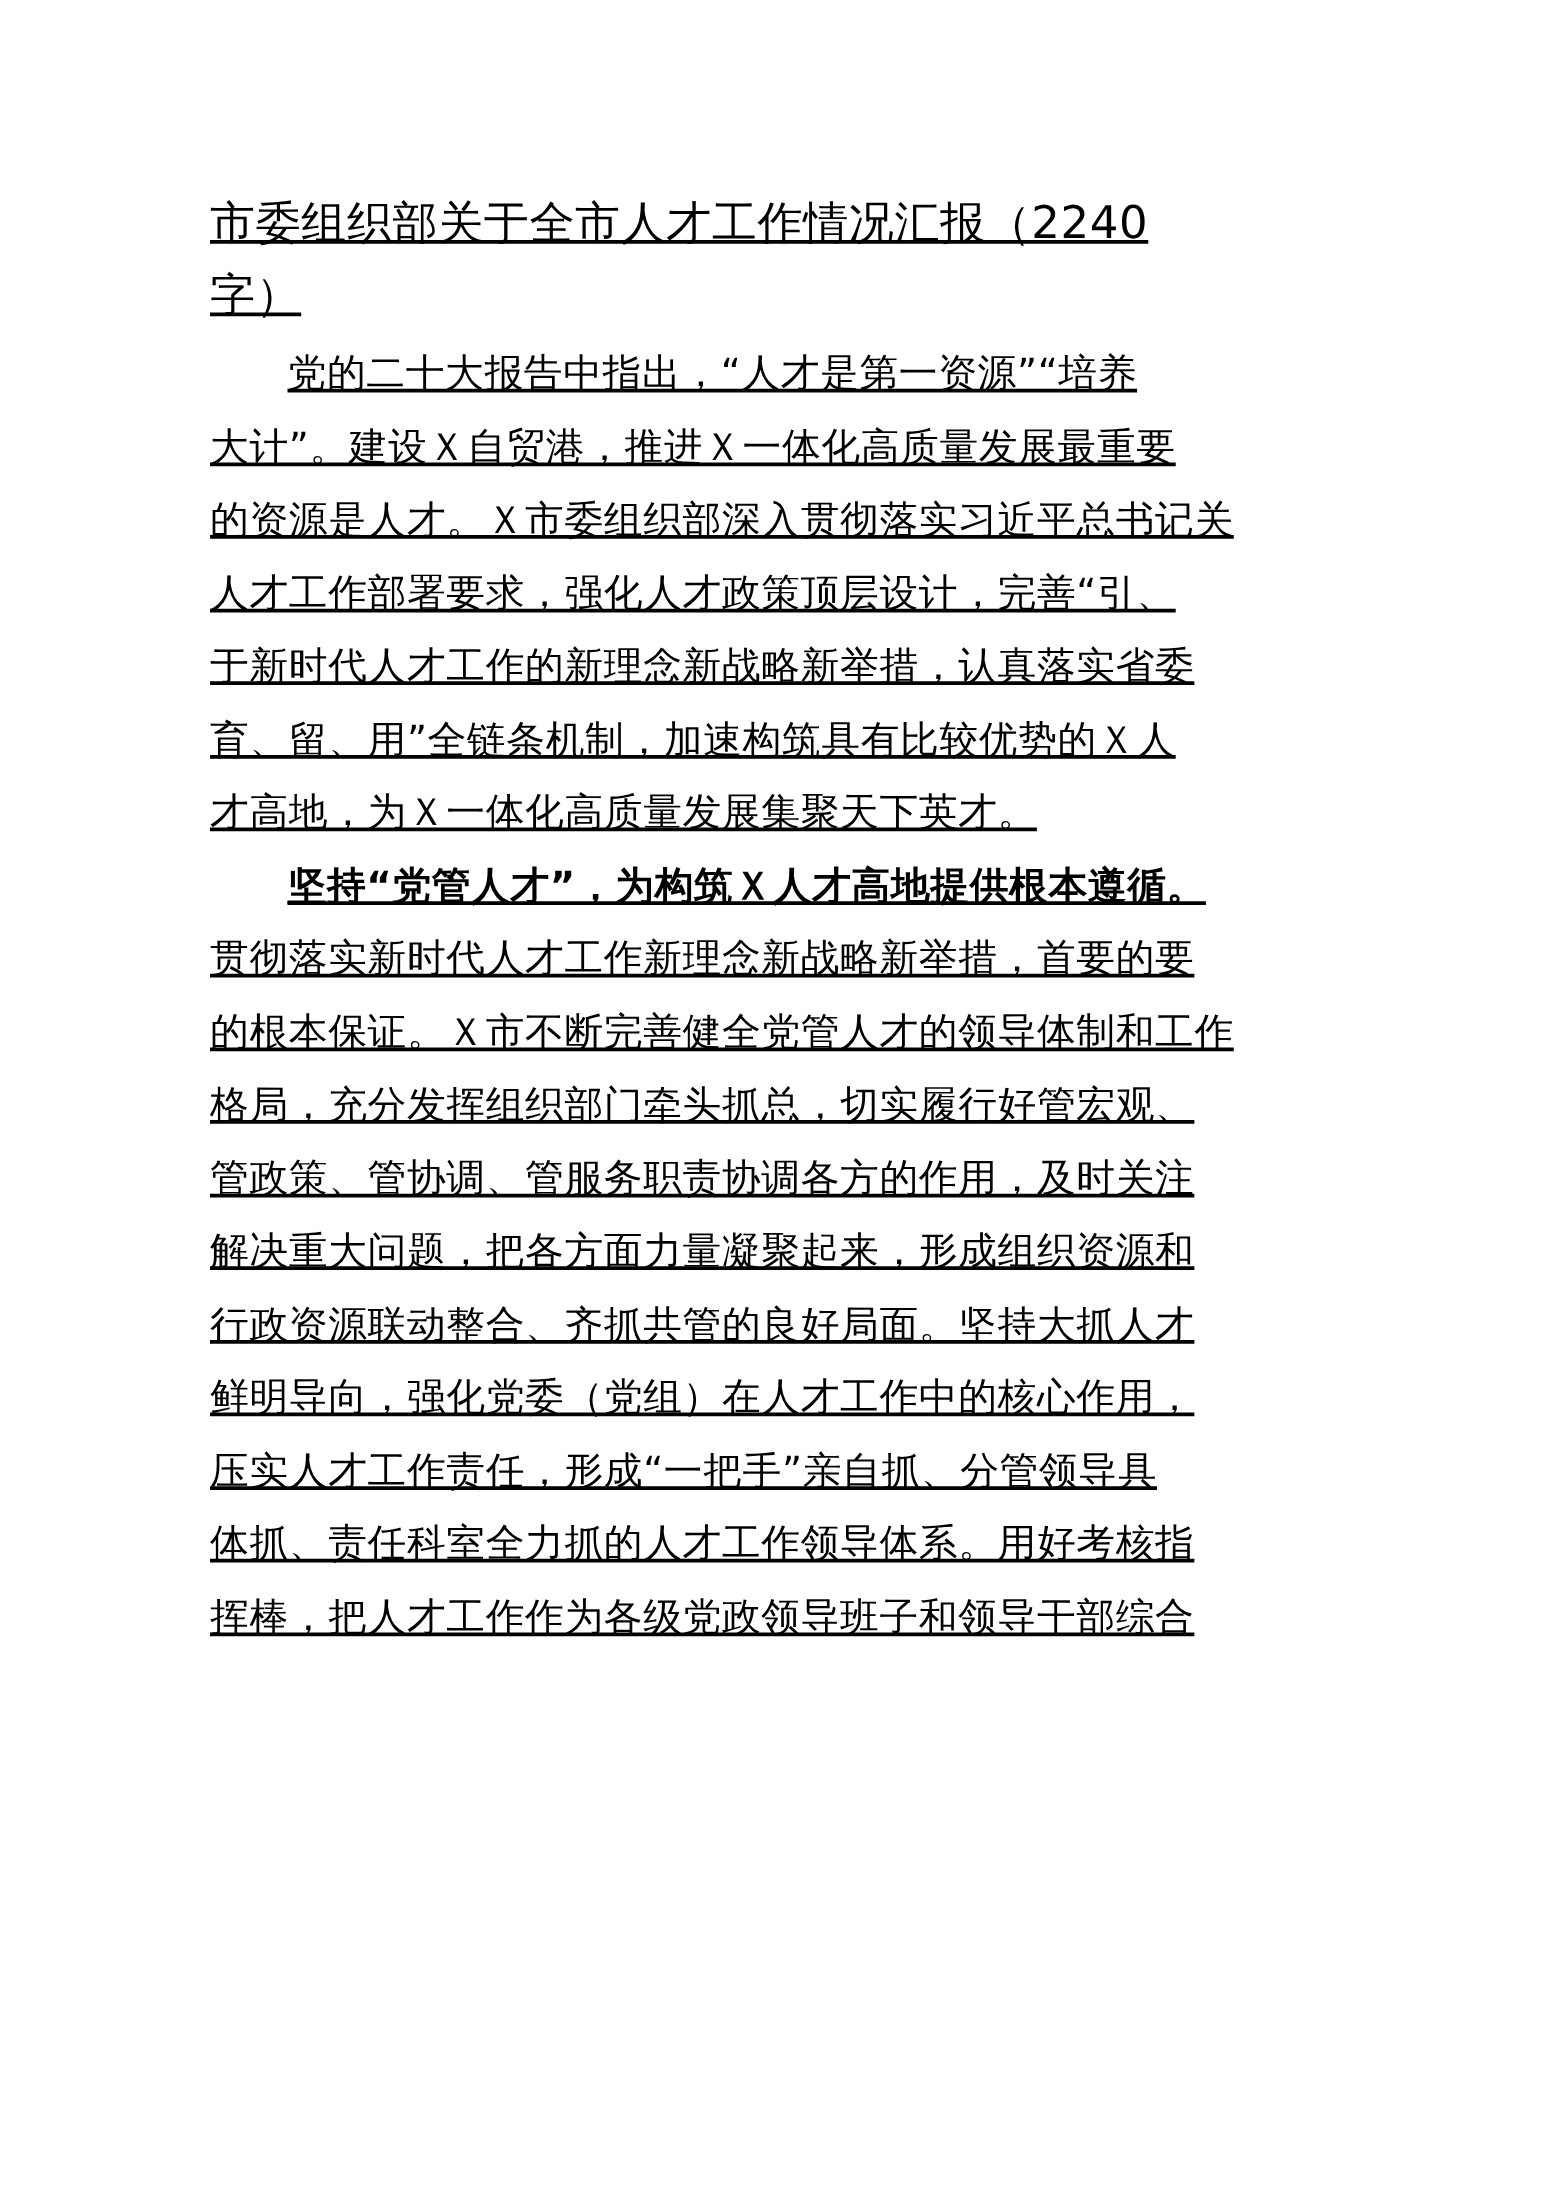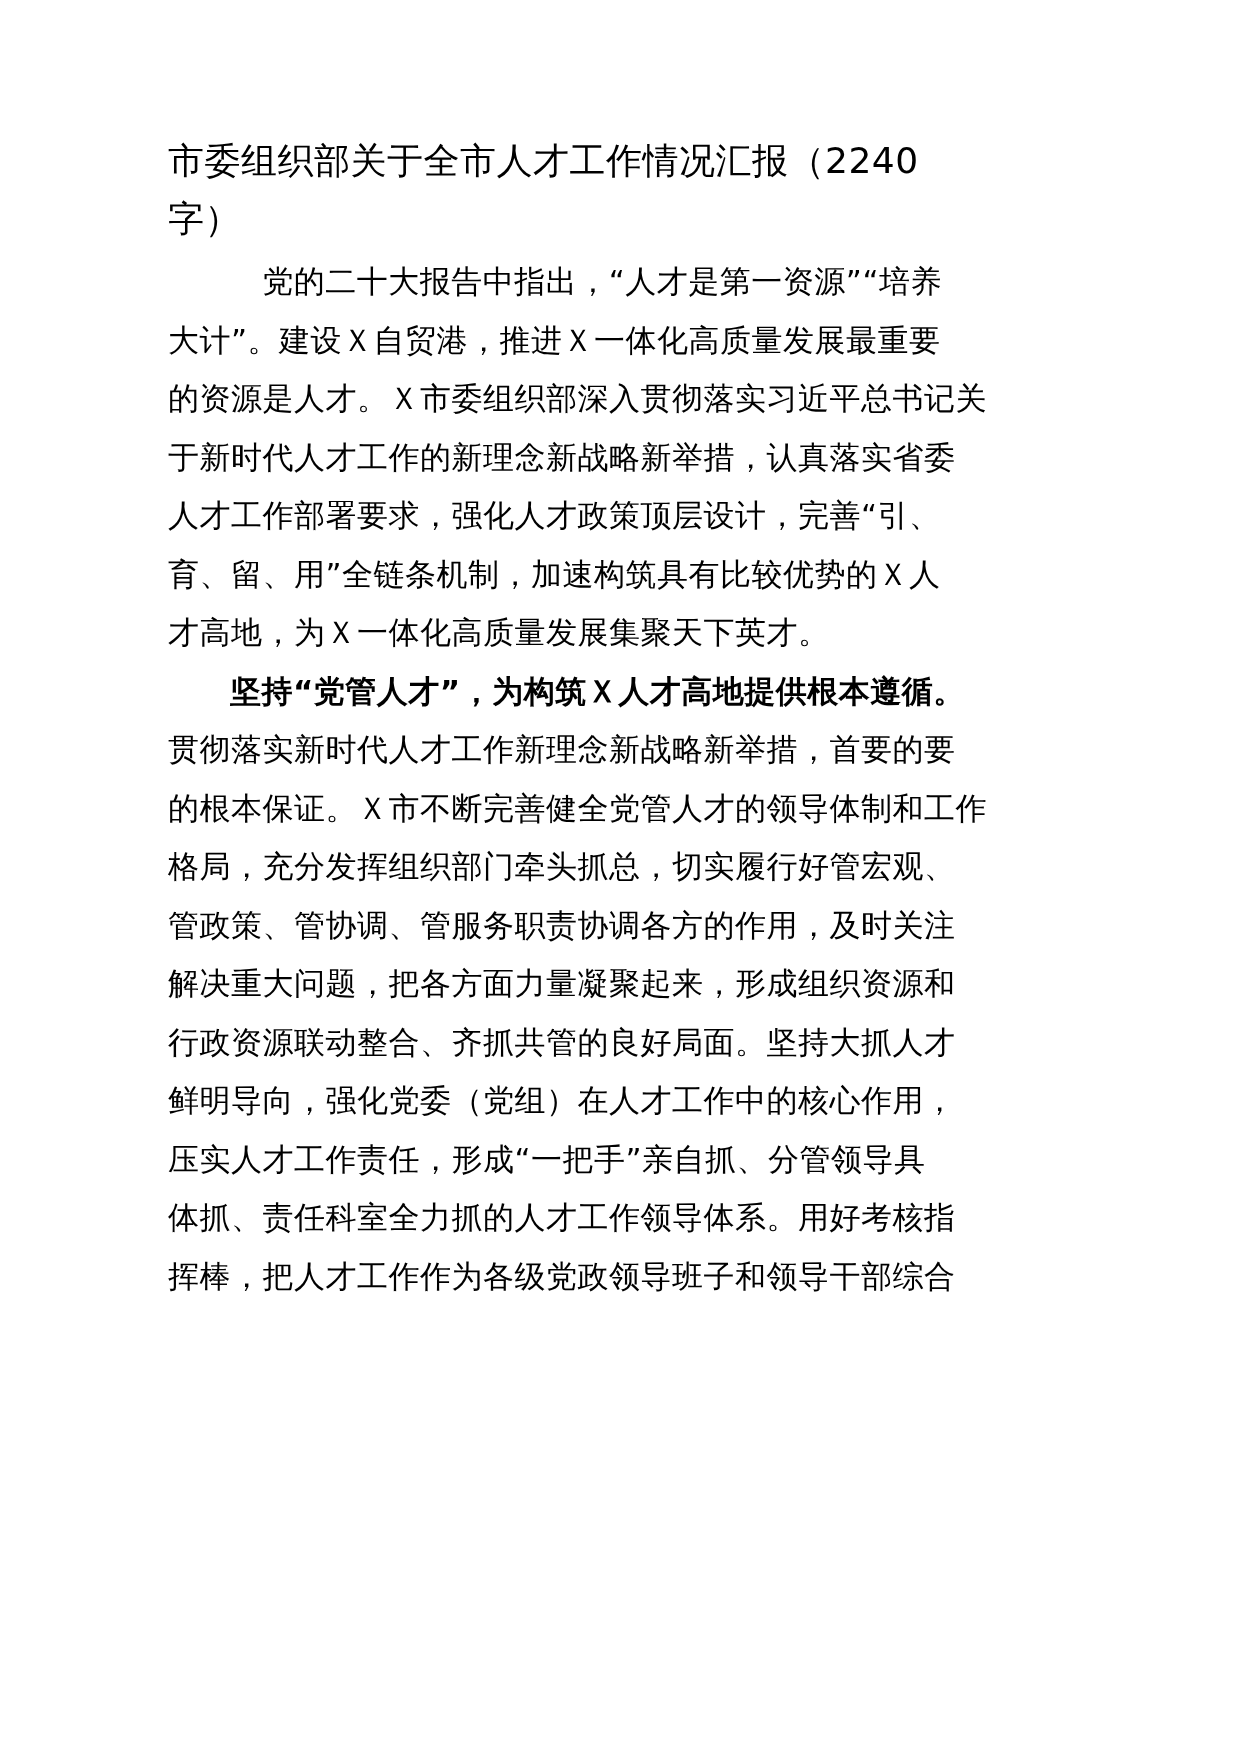--- a/index.html
+++ b/index.html
@@ -11,58 +11,58 @@
     width: 1240px;
     height: 1754px;
     position: relative;
     overflow: hidden;
     font-family: "DejaVu Sans", "Liberation Sans", sans-serif;
     color: #000000;
   }
   .page {
     position: absolute;
     left: 168px;
-    top: 132px;
+    top: 150px;
     width: 774px;
+    text-decoration: underline;
   }
   .title {
     font-size: 36px;
     line-height: 58px;
     margin: 0 0 4px 0;
     font-weight: normal;
     letter-spacing: 0.5px;
     word-break: break-all;
   }
   .line {
     font-size: 31px;
     height: 58.5px;
     line-height: 58.5px;
     white-space: nowrap;
     letter-spacing: 0.5px;
   }
   .indent {
     padding-left: 62px;
-    text-align: right;
   }
   .bold {
     font-weight: bold;
   }
 </style>
 </head>
 <body>
 
 <div class="page">
   <h1 class="title">市委组织部关于全市人才工作情况汇报（2240字）</h1>
 
   <div>
     <div class="line indent">党的二十大报告中指出，“人才是第一资源”“培养</div>
     <div class="line">大计”。建设Ｘ自贸港，推进Ｘ一体化高质量发展最重要</div>
     <div class="line">的资源是人才。Ｘ市委组织部深入贯彻落实习近平总书记关</div>
+    <div class="line">人才工作部署要求，强化人才政策顶层设计，完善“引、</div>
     <div class="line">于新时代人才工作的新理念新战略新举措，认真落实省委</div>
-    <div class="line">人才工作部署要求，强化人才政策顶层设计，完善“引、</div>
     <div class="line">育、留、用”全链条机制，加速构筑具有比较优势的Ｘ人</div>
     <div class="line">才高地，为Ｘ一体化高质量发展集聚天下英才。</div>
   </div>
 
   <div>
     <div class="line indent bold">坚持“党管人才”，为构筑Ｘ人才高地提供根本遵循。</div>
     <div class="line">贯彻落实新时代人才工作新理念新战略新举措，首要的要</div>
     <div class="line">的根本保证。Ｘ市不断完善健全党管人才的领导体制和工作</div>
     <div class="line">格局，充分发挥组织部门牵头抓总，切实履行好管宏观、</div>
     <div class="line">管政策、管协调、管服务职责协调各方的作用，及时关注</div>

